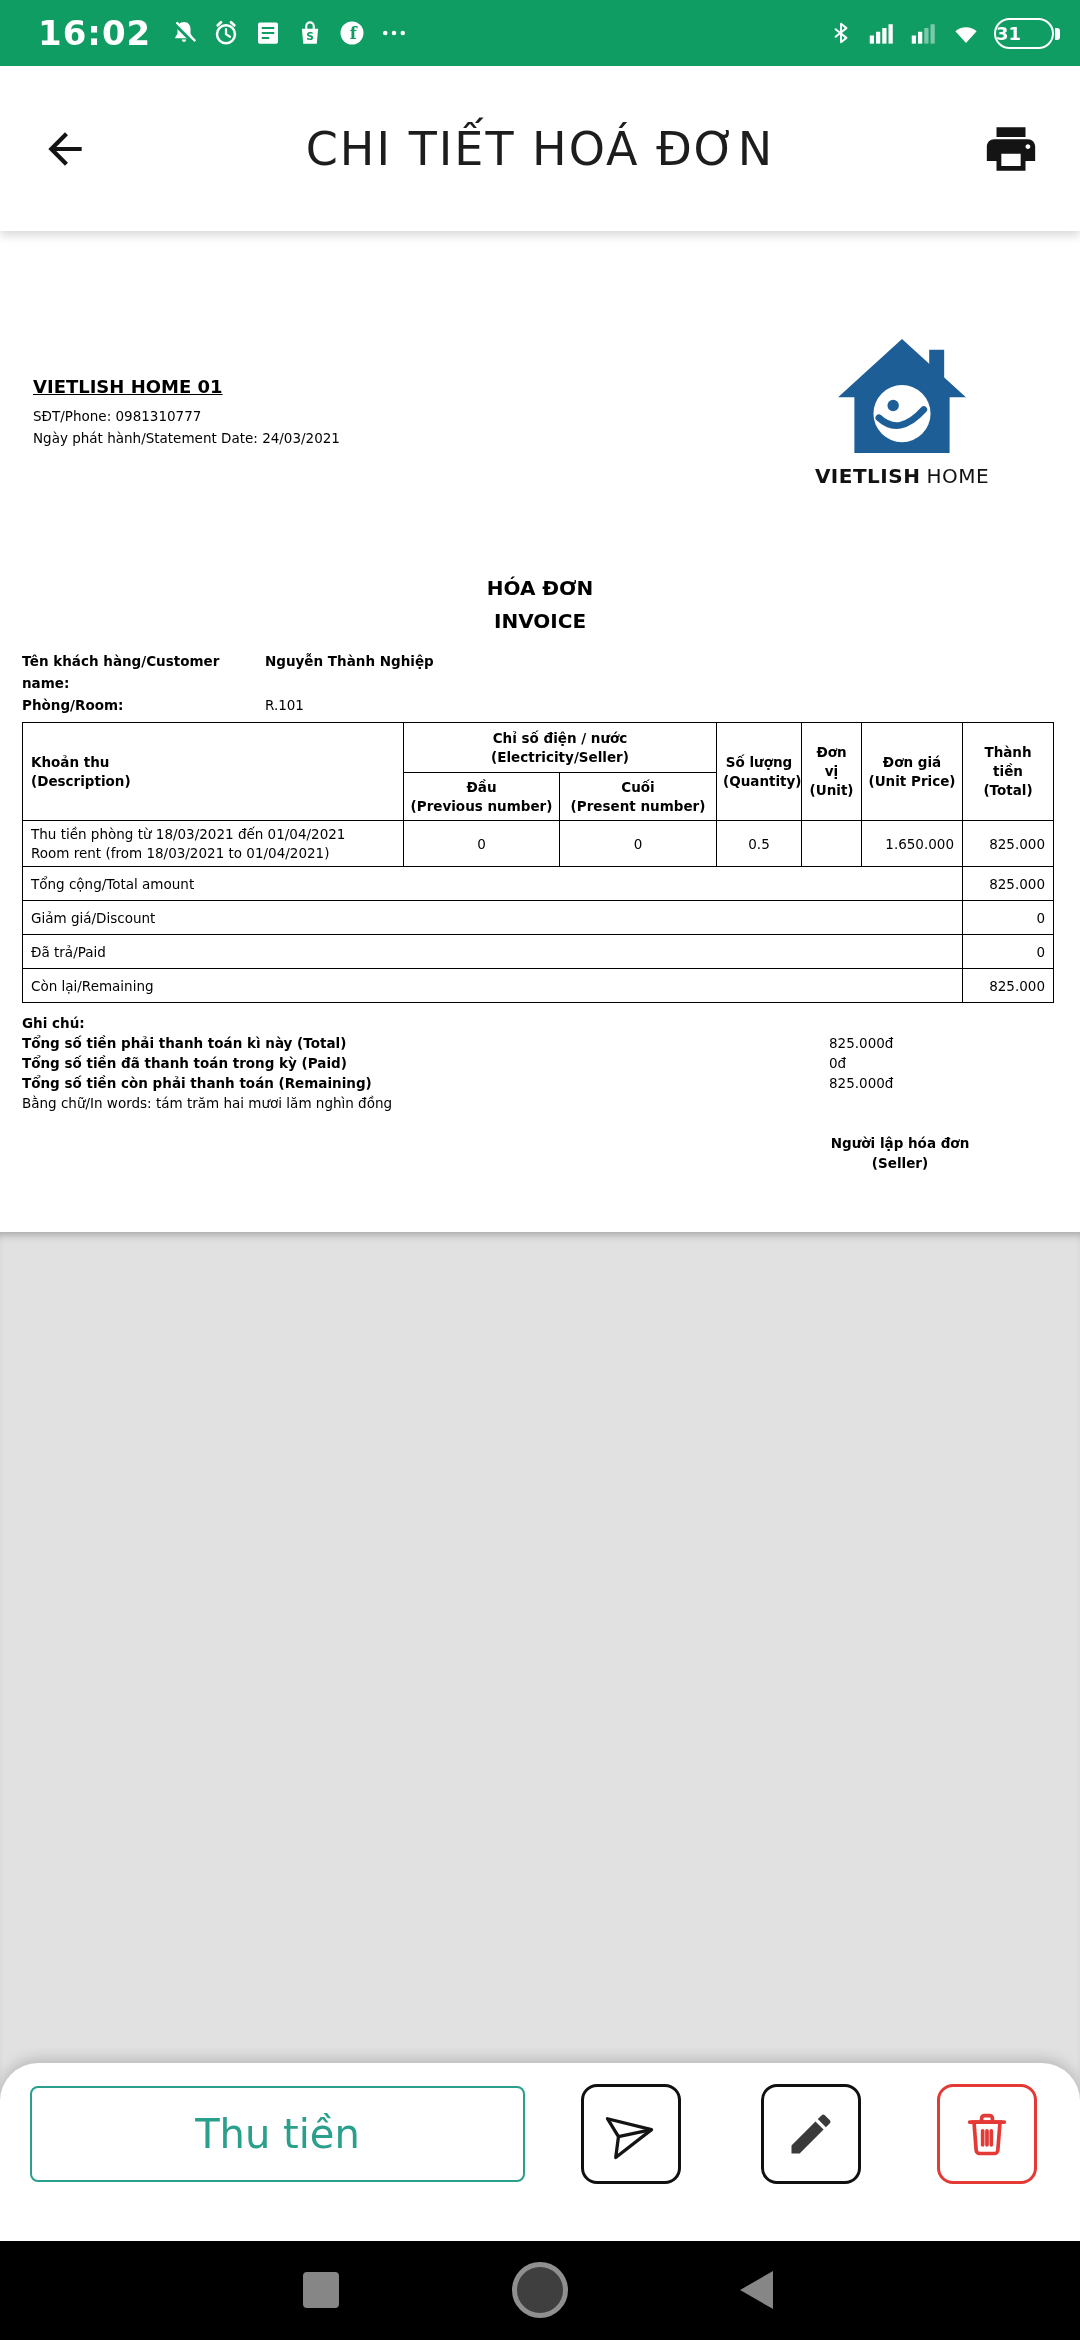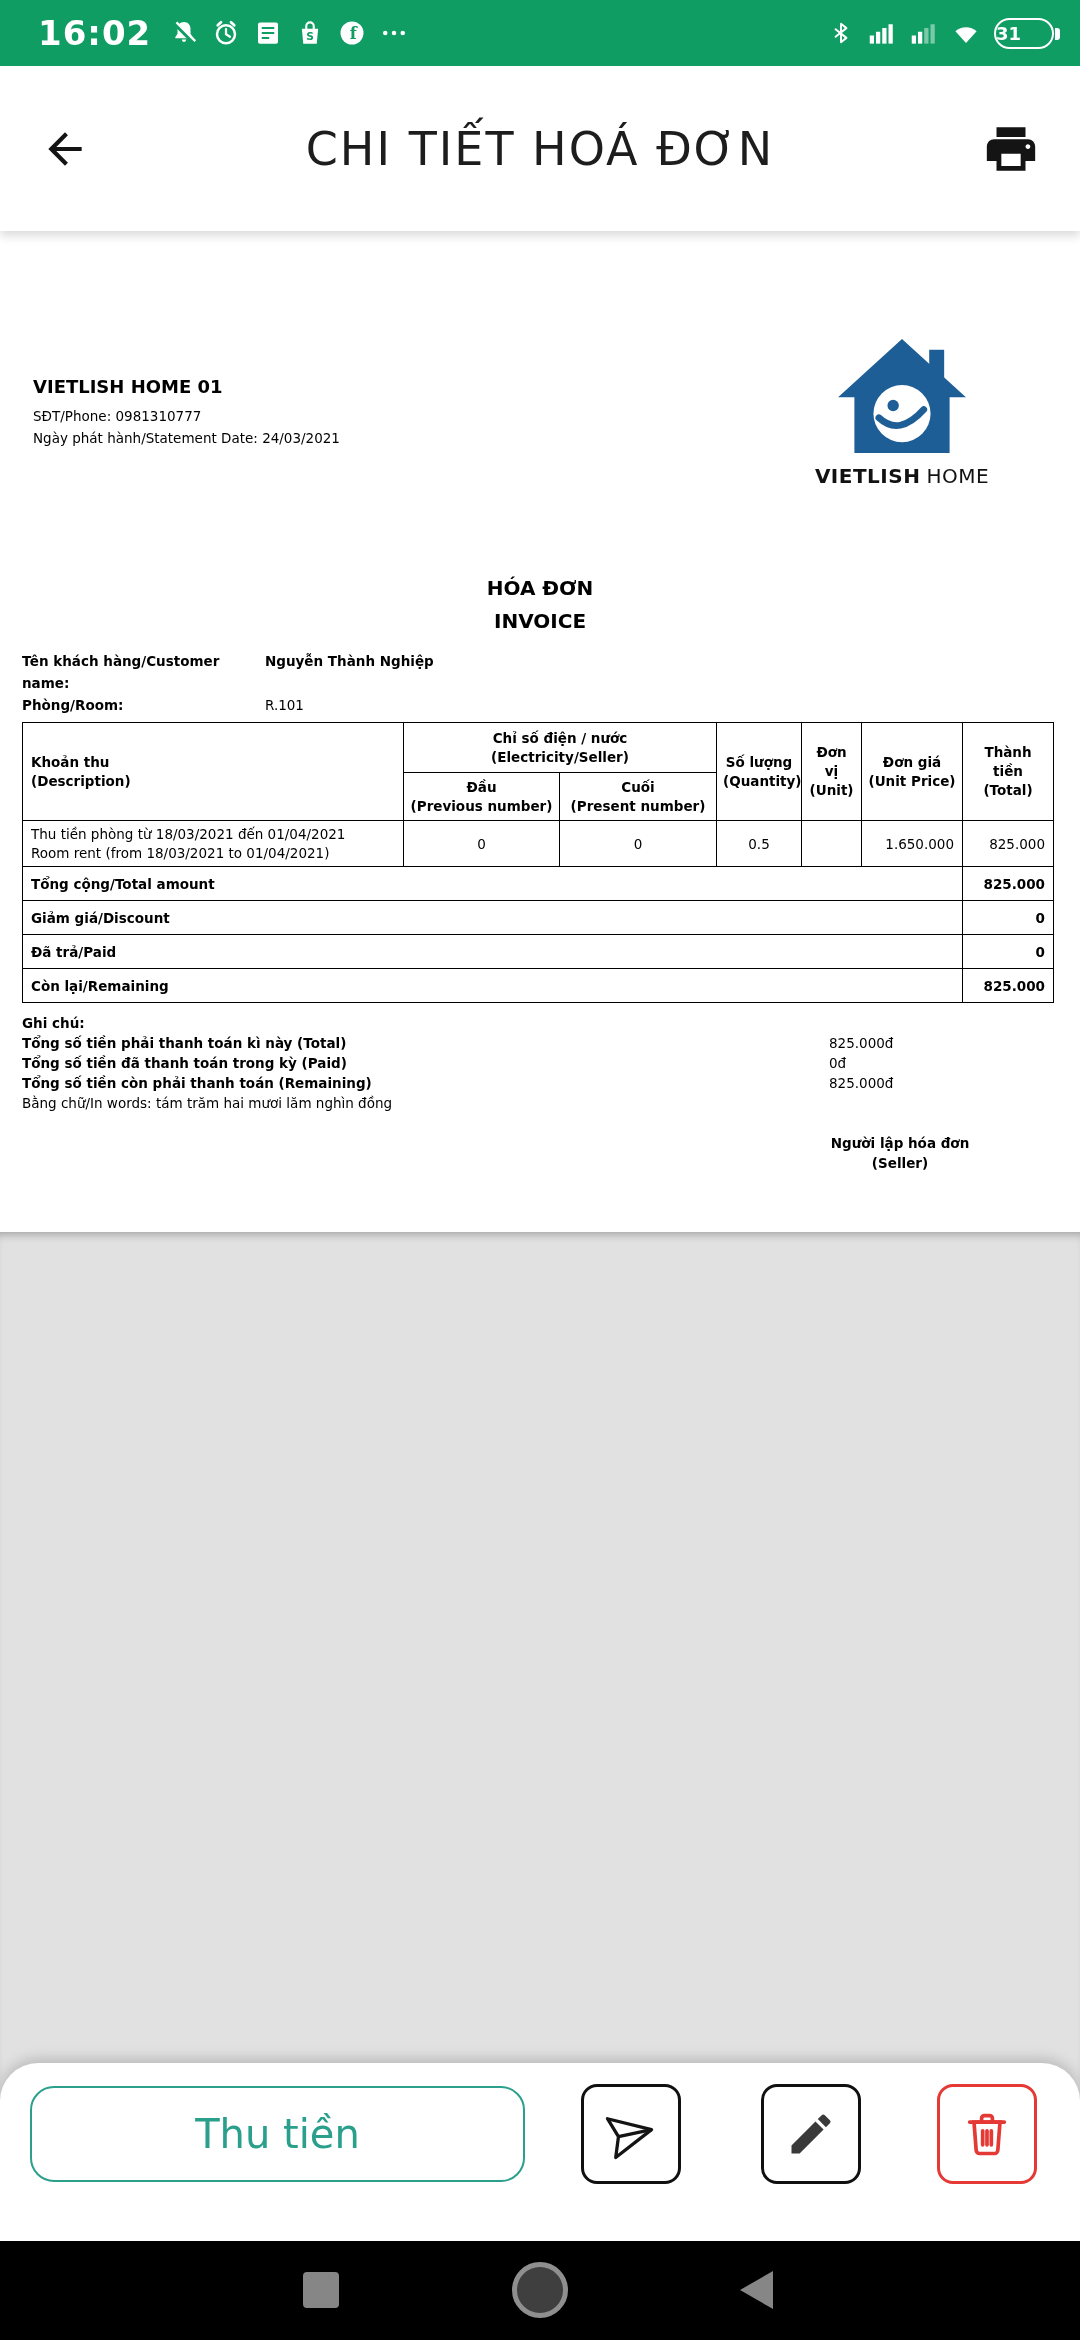--- a/index.html
+++ b/index.html
@@ -39,21 +39,21 @@
     position:absolute; left:0; right:0; text-align:center;
     font-size:46px; font-weight:400; letter-spacing:2px; color:#1d1d1d;
   }
   .icon-touch { background:none; border:none; cursor:pointer; display:flex; align-items:center; justify-content:center; z-index:2; }
   .print-btn { margin-left:auto; }
 
   
   .doc { position:absolute; top:231px; left:0; right:0; height:1001px; background:#fff; }
   .company-row { display:flex; margin-top:105px; }
   .company-left { padding-top:40px; margin-left:33px; max-width:640px; }
-  .company-name { font-size:18px; font-weight:bold; margin-bottom:8px; }
+  .company-name { font-size:18px; font-weight:bold; margin-bottom:8px;text-decoration:underline; }
   .company-line { font-size:13.5px; line-height:22px; }
   .logo-block { margin-left:auto; margin-right:58px; width:240px; text-align:center; }
   .logo-brand { margin-top:4px; font-size:20px; letter-spacing:0.5px; color:#121212; }
   .logo-brand .b { font-weight:bold; }
   .logo-brand .l { font-weight:normal; margin-left:6px; }
 
   .inv-title { margin-top:84px; text-align:center; font-weight:bold; font-size:20px; line-height:33px; }
 
   .cust-block { margin:12px 0 0 22px; font-size:13.5px; }
   .cust-row { display:flex; line-height:22px; }
@@ -63,21 +63,21 @@
   .inv-table {
     border-collapse:collapse; table-layout:fixed;
     margin:6px 0 0 22px; width:1031px; font-size:13.5px;
   }
   .inv-table th, .inv-table td { border:1px solid #000; padding:2px 6px; text-align:center; vertical-align:middle; }
   .inv-table th { font-weight:bold; }
   .thl { display:block; line-height:19px; }
   tr.h1 th { height:50px; }
   tr.h2 th { height:48px; }
   tr.data td { height:46px; }
-  tr.sum td { height:34px; font-weight:bold;margin-top:41px; }
+  tr.sum td { height:34px; font-weight:normal;margin-top:41px; }
   .al { text-align:left !important; padding-left:8px !important; }
   .ar { text-align:right !important; padding-right:8px !important; }
   .desc-line { display:block; line-height:19px; text-align:left; }
 
   .notes { margin:10px 0 0 22px; font-size:13.5px; }
   .note-title { font-weight:bold; line-height:20px; }
   .note-line { position:relative; height:20px; line-height:20px; }
   .note-label { font-weight:bold; }
   .note-value { position:absolute; left:807px; top:0; font-weight:normal; }
   .in-words { line-height:20px; }
@@ -87,21 +87,21 @@
   .gray-area {
     position:absolute; top:1232px; left:0; right:0; bottom:99px;
     background:#e1e1e1; box-shadow:inset 0 8px 10px -6px rgba(0,0,0,0.30);
   }
   .sheet {
     position:absolute; left:0; right:0; top:2063px; height:178px; background:#fff;
     border-radius:38px 38px 0 0; box-shadow:0 -4px 14px rgba(0,0,0,0.18);
     display:flex; align-items:center; padding:0 42px 36px 30px; z-index:8;
   }
   .btn-collect {
-    width:495px; height:96px; background:#fff; border:2.5px solid #2aa08c; border-radius:24px;
+    width:495px; height:96px; background:#fff; border:2.5px solid #2aa08c; border-radius:8px;
     color:#2aa08c; font-size:40px; font-family:"DejaVu Sans", sans-serif;
     display:flex; align-items:center; justify-content:center; cursor:pointer;
   }
   .icon-btn {
     width:100px; height:100px; background:#fff; border:3px solid #101010; border-radius:16px;
     display:flex; align-items:center; justify-content:center; cursor:pointer;
   }
   .btn-send { margin-left:56px; }
   .btn-edit { margin-left:80px; }
   .btn-delete { margin-left:76px; border-color:#e53935; }

